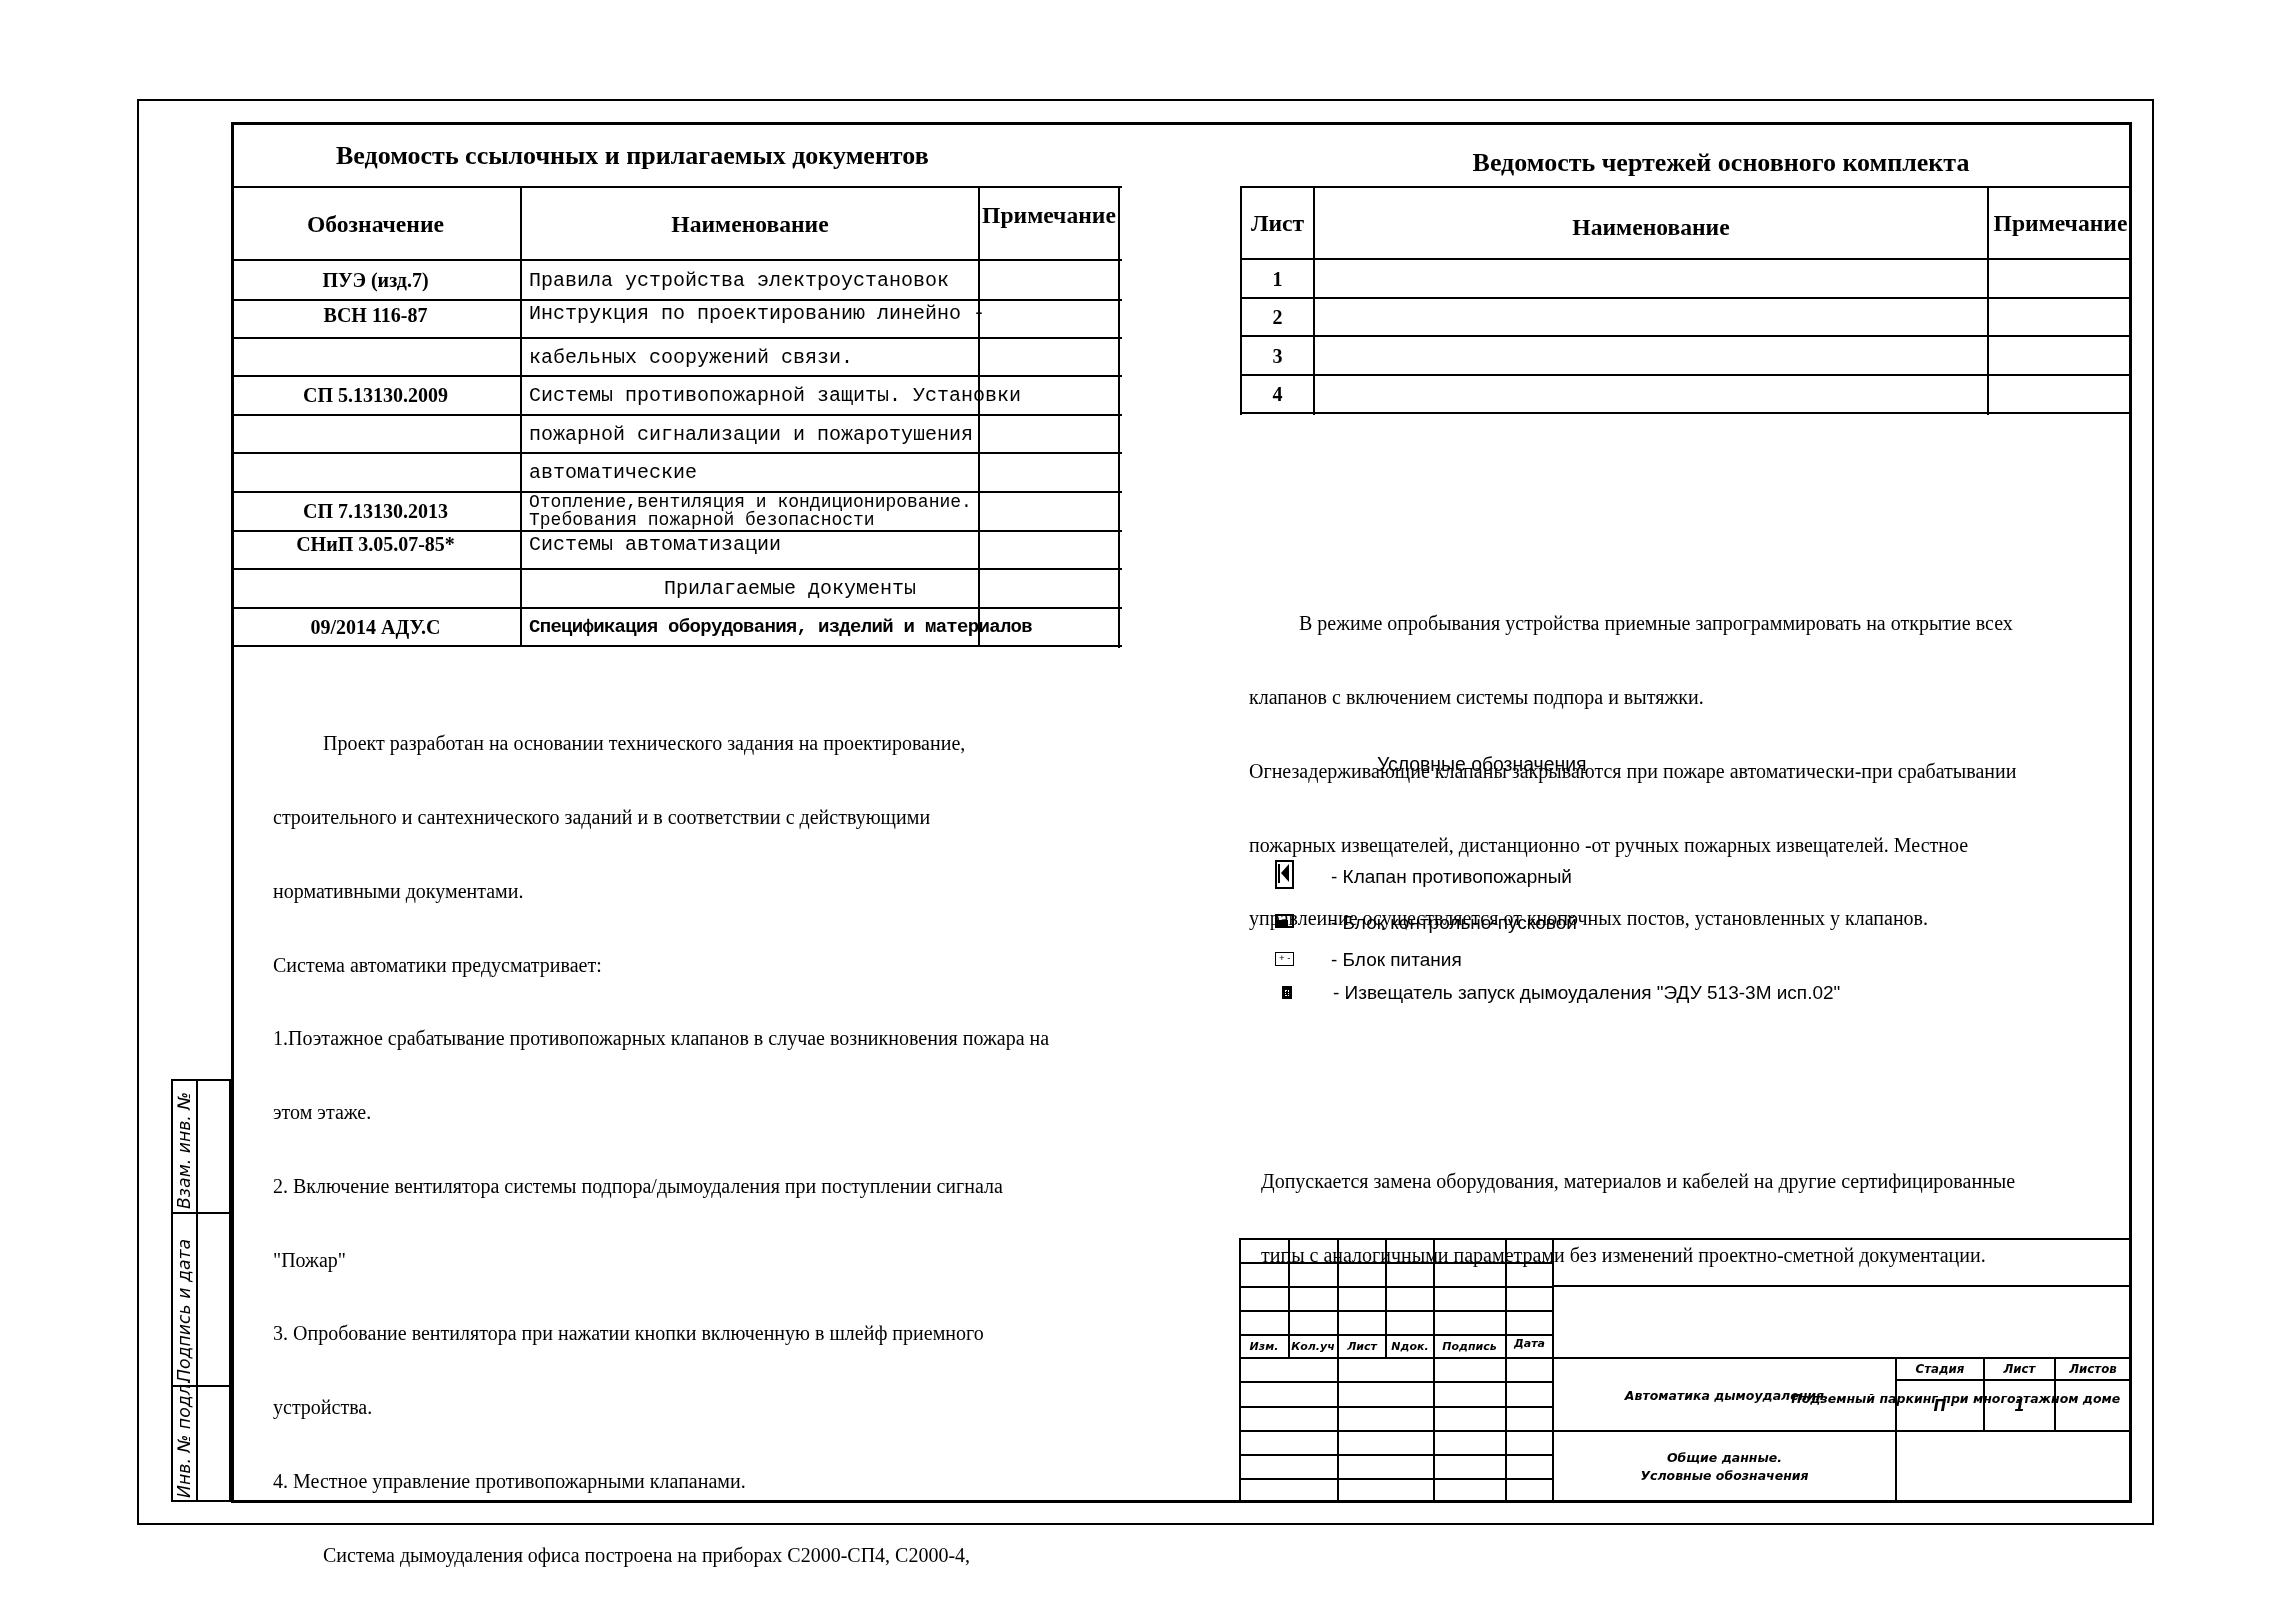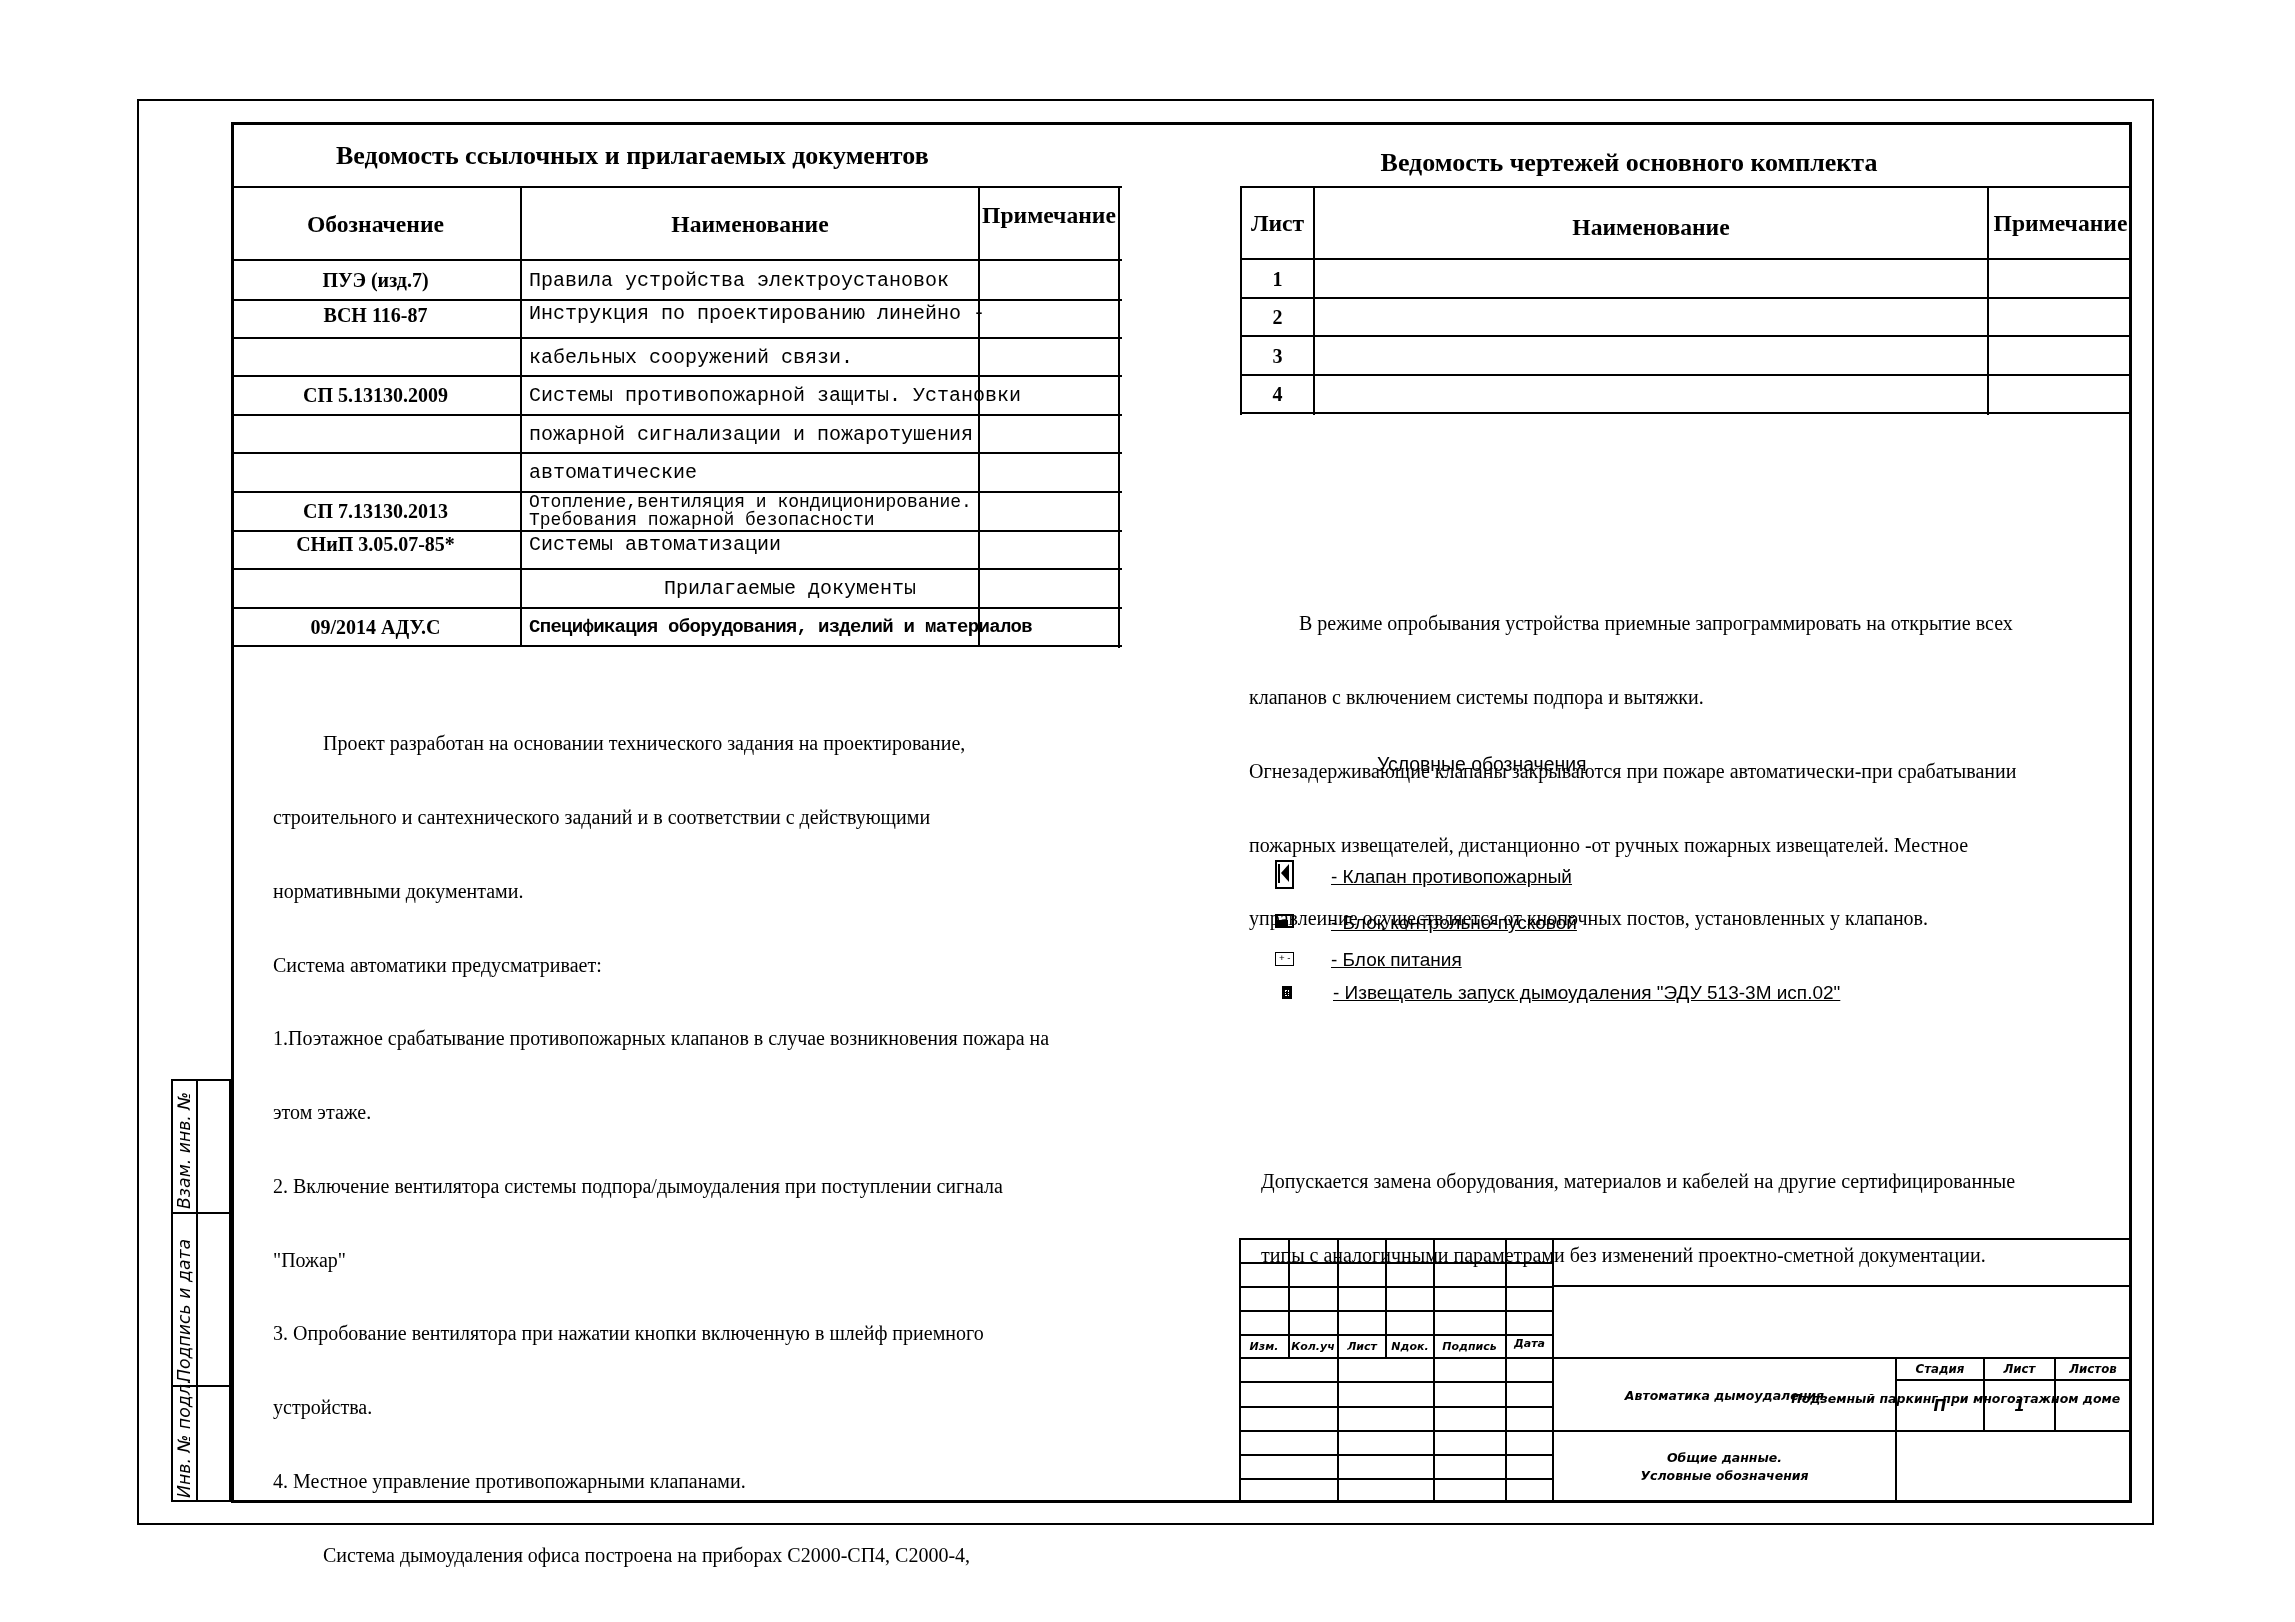--- a/index.html
+++ b/index.html
@@ -21,21 +21,21 @@
 
     .title-serif { font-size: 26px; }
     .hdr-serif { font-size: 23.6px; }
     .row-serif { font-size: 20px; }
     .row-serif-sm { font-size: 18px; line-height: 18px; white-space: normal; }
     .bold-cond { font-weight: bold; letter-spacing: -0.7px; }
 
     .para { position: absolute; font-size: 20px; line-height: 24.6px; white-space: pre; }
     .sans { font-family: "Liberation Sans", sans-serif; }
 
-    .legend-row { position: absolute; display: flex; align-items: center; font-family: "Liberation Sans", sans-serif; font-size: 19px; text-decoration: underline; }
+    .legend-row { position: absolute; display: flex; align-items: center; font-family: "Liberation Sans", sans-serif; font-size: 19px; }
     .legend-icon { position: absolute; box-sizing: border-box; }
 
     .stamp-text { font-family: "DejaVu Sans", sans-serif; font-style: italic; font-weight: bold; }
     .stamp-cell { position: absolute; display: flex; align-items: center; justify-content: center; box-sizing: border-box; white-space: nowrap; }
 
     .vstrip-label { position: absolute; font-family: "DejaVu Sans", sans-serif; font-style: italic; font-size: 17.3px;
                     transform-origin: left top; transform: rotate(-90deg); white-space: nowrap; }
   </style>
 </head>
 <body>
@@ -88,21 +88,21 @@
   <div class="cell center row-serif" style="left:231px; top:529px; width:289px; height:31px;">СНиП 3.05.07-85*</div>
   <div class="cell left row-serif" style="left:522px; top:529px; width:456px; height:31px;">Системы автоматизации</div>
 
   <div class="cell left row-serif" style="left:522px; top:570px; width:376px; height:37px; padding-left:142px;">Прилагаемые документы</div>
 
   <div class="cell center row-serif" style="left:231px; top:609px; width:289px; height:36px;">09/2014 АДУ.С</div>
   <div class="cell left row-serif bold-cond" style="left:522px; top:609px; width:456px; height:36px; font-size:19px;">Спецификация оборудования, изделий и материалов</div>
 </div>
 
 <div>
-  <div class="cell center title-serif" style="left:1184px; top:132px; width:890px; height:62px;">Ведомость чертежей основного комплекта</div>
+  <div class="cell center title-serif" style="left:1276px; top:132px; width:890px; height:62px;">Ведомость чертежей основного комплекта</div>
 
   <div class="hl" style="left:1240px; top:186px; width:890px;"></div>
   <div class="hl" style="left:1240px; top:258px; width:890px;"></div>
   <div class="hlt" style="left:1240px; top:297px; width:890px;"></div>
   <div class="hlt" style="left:1240px; top:335px; width:890px;"></div>
   <div class="hlt" style="left:1240px; top:374px; width:890px;"></div>
   <div class="hl" style="left:1240px; top:412px; width:890px;"></div>
 
   <div class="vlt" style="left:1240px; top:186px; height:229px;"></div>
   <div class="vlt" style="left:1313px; top:186px; height:229px;"></div>

